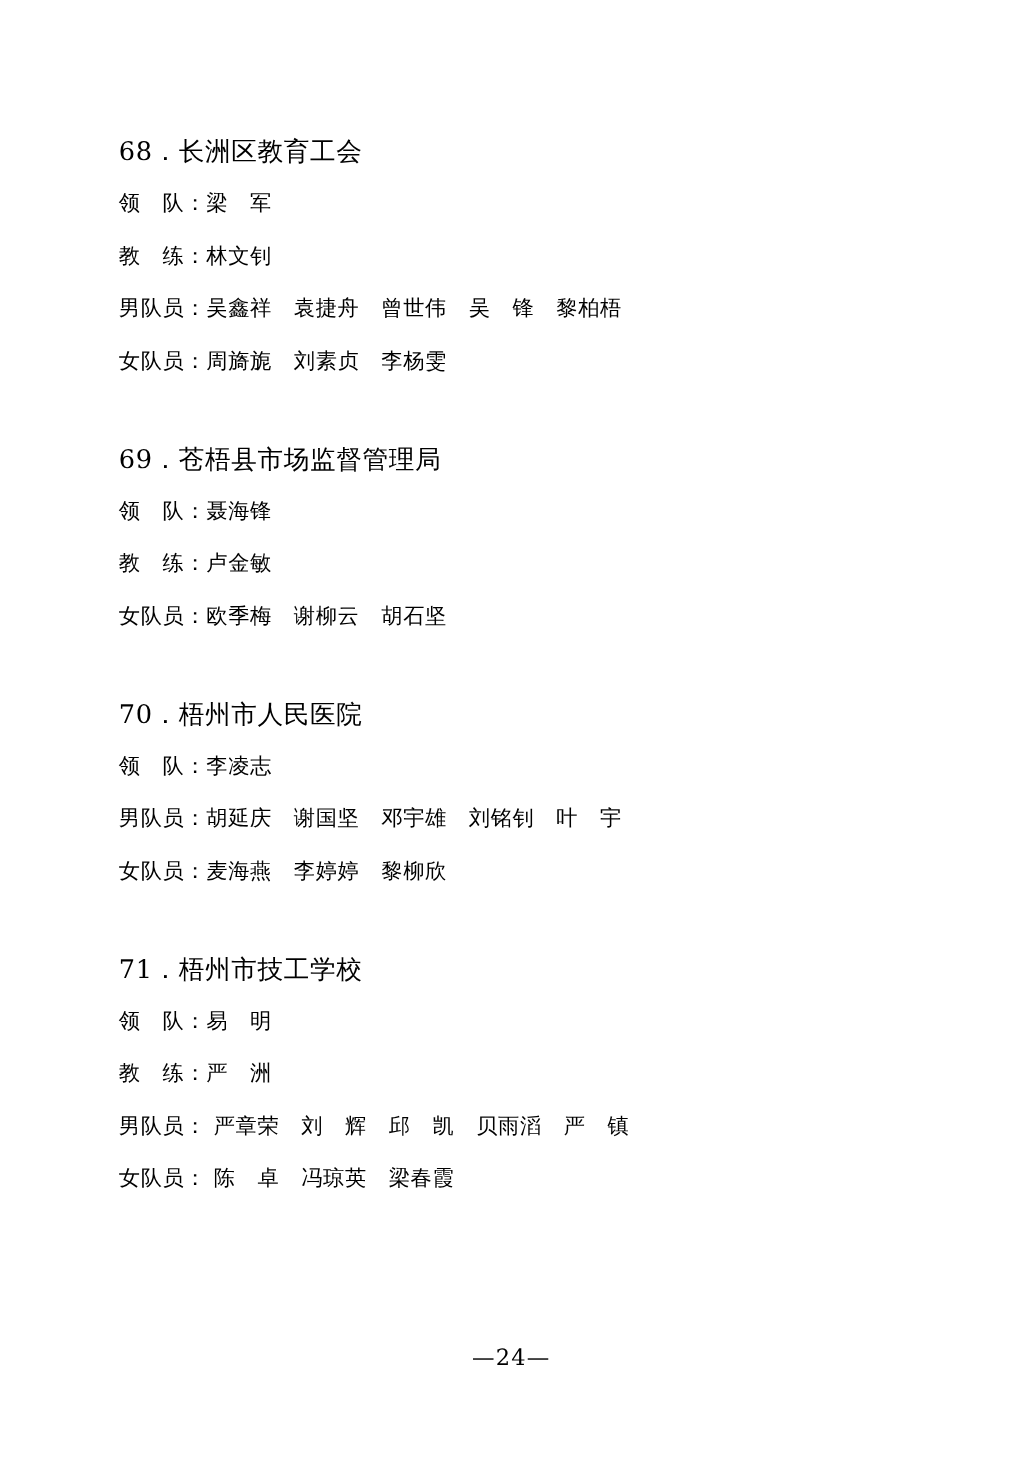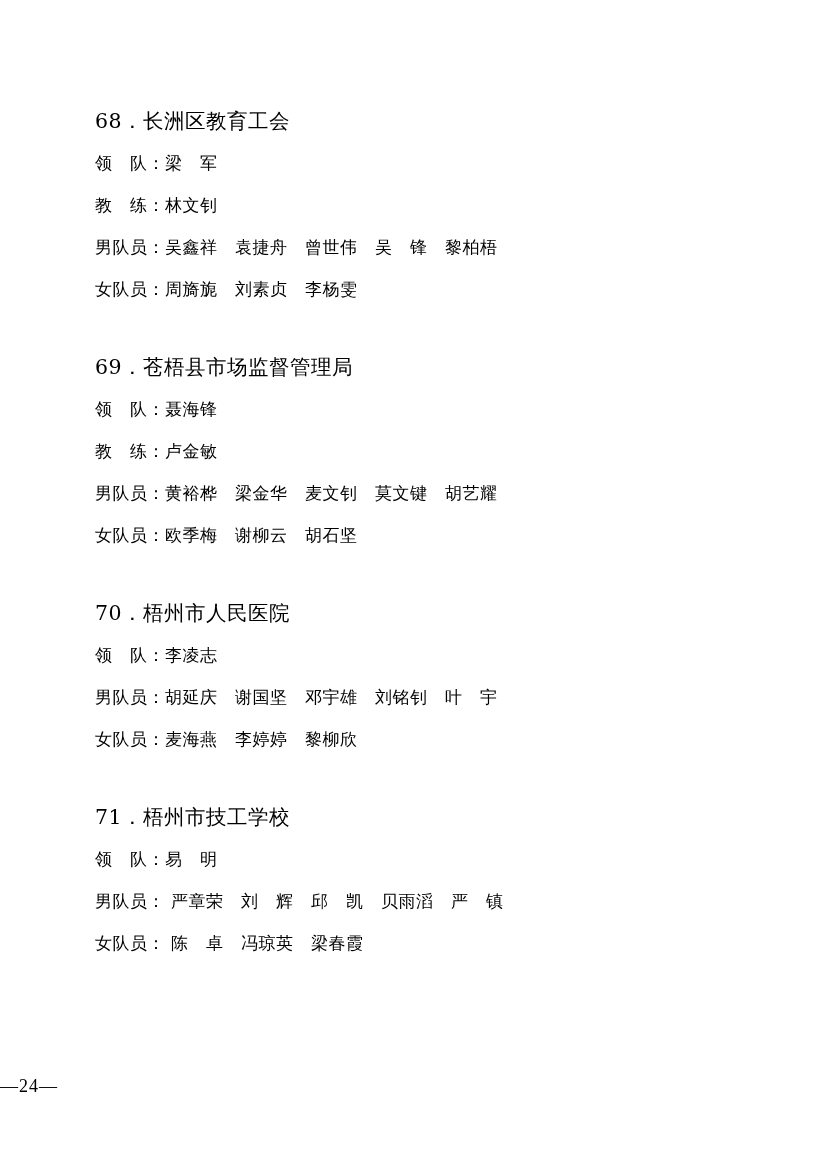--- a/index.html
+++ b/index.html
@@ -35,55 +35,55 @@
     font-size: 20.5px;
     line-height: 42px;
     white-space: pre;
     letter-spacing: 0.5px;
   }
   .page-number {
     position: absolute;
     left: 0;
     right: 8px;
     bottom: 72px;
+    text-align: center;
     font-size: 18px;
     letter-spacing: 1px;
-    font-family: Liberation Serif, serif;
   }
 </style>
 </head>
 <body>
 
 <div class="page">
 
   <div class="entry">
     <div class="heading">68．长洲区教育工会</div>
     <div class="line">领　队：梁　军</div>
     <div class="line">教　练：林文钊</div>
     <div class="line">男队员：吴鑫祥　袁捷舟　曾世伟　吴　锋　黎柏梧</div>
     <div class="line">女队员：周旖旎　刘素贞　李杨雯</div>
   </div>
 
   <div class="entry">
     <div class="heading">69．苍梧县市场监督管理局</div>
     <div class="line">领　队：聂海锋</div>
     <div class="line">教　练：卢金敏</div>
-    <div class="line">男队员：黄裕桦　梁金华　麦文钊　莫文键　胡艺耀</div>
     <div class="line">女队员：欧季梅　谢柳云　胡石坚</div>
   </div>
 
   <div class="entry">
     <div class="heading">70．梧州市人民医院</div>
     <div class="line">领　队：李凌志</div>
     <div class="line">男队员：胡延庆　谢国坚　邓宇雄　刘铭钊　叶　宇</div>
     <div class="line">女队员：麦海燕　李婷婷　黎柳欣</div>
   </div>
 
   <div class="entry">
     <div class="heading">71．梧州市技工学校</div>
     <div class="line">领　队：易　明</div>
+    <div class="line">教　练：严　洲</div>
     <div class="line">男队员： 严章荣　刘　辉　邱　凯　贝雨滔　严　镇</div>
     <div class="line">女队员： 陈　卓　冯琼英　梁春霞</div>
   </div>
 
   <div class="page-number">—24—</div>
 
 </div>
 
 </body></html>

